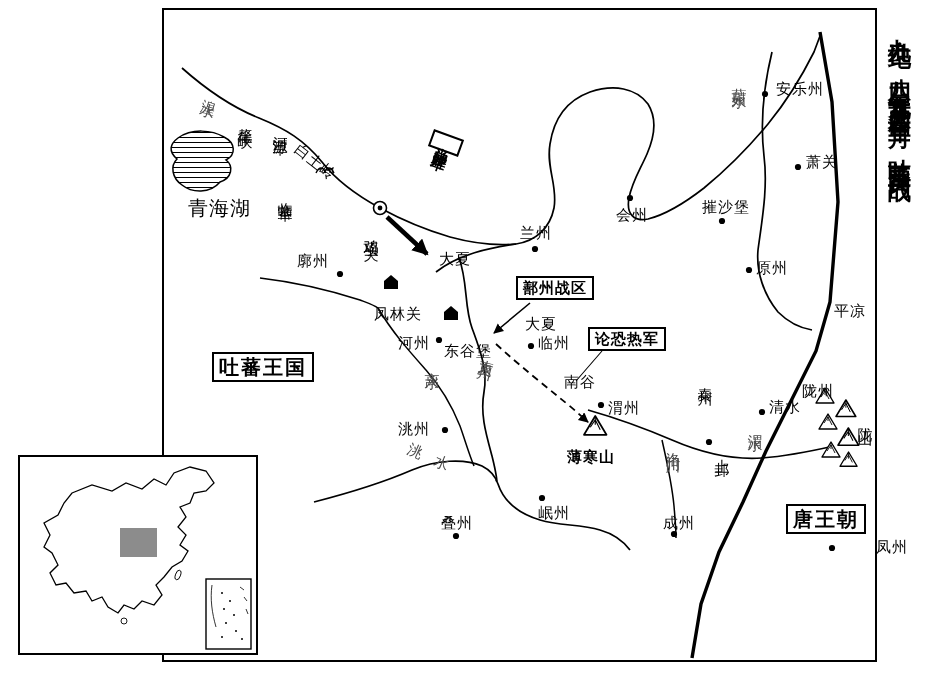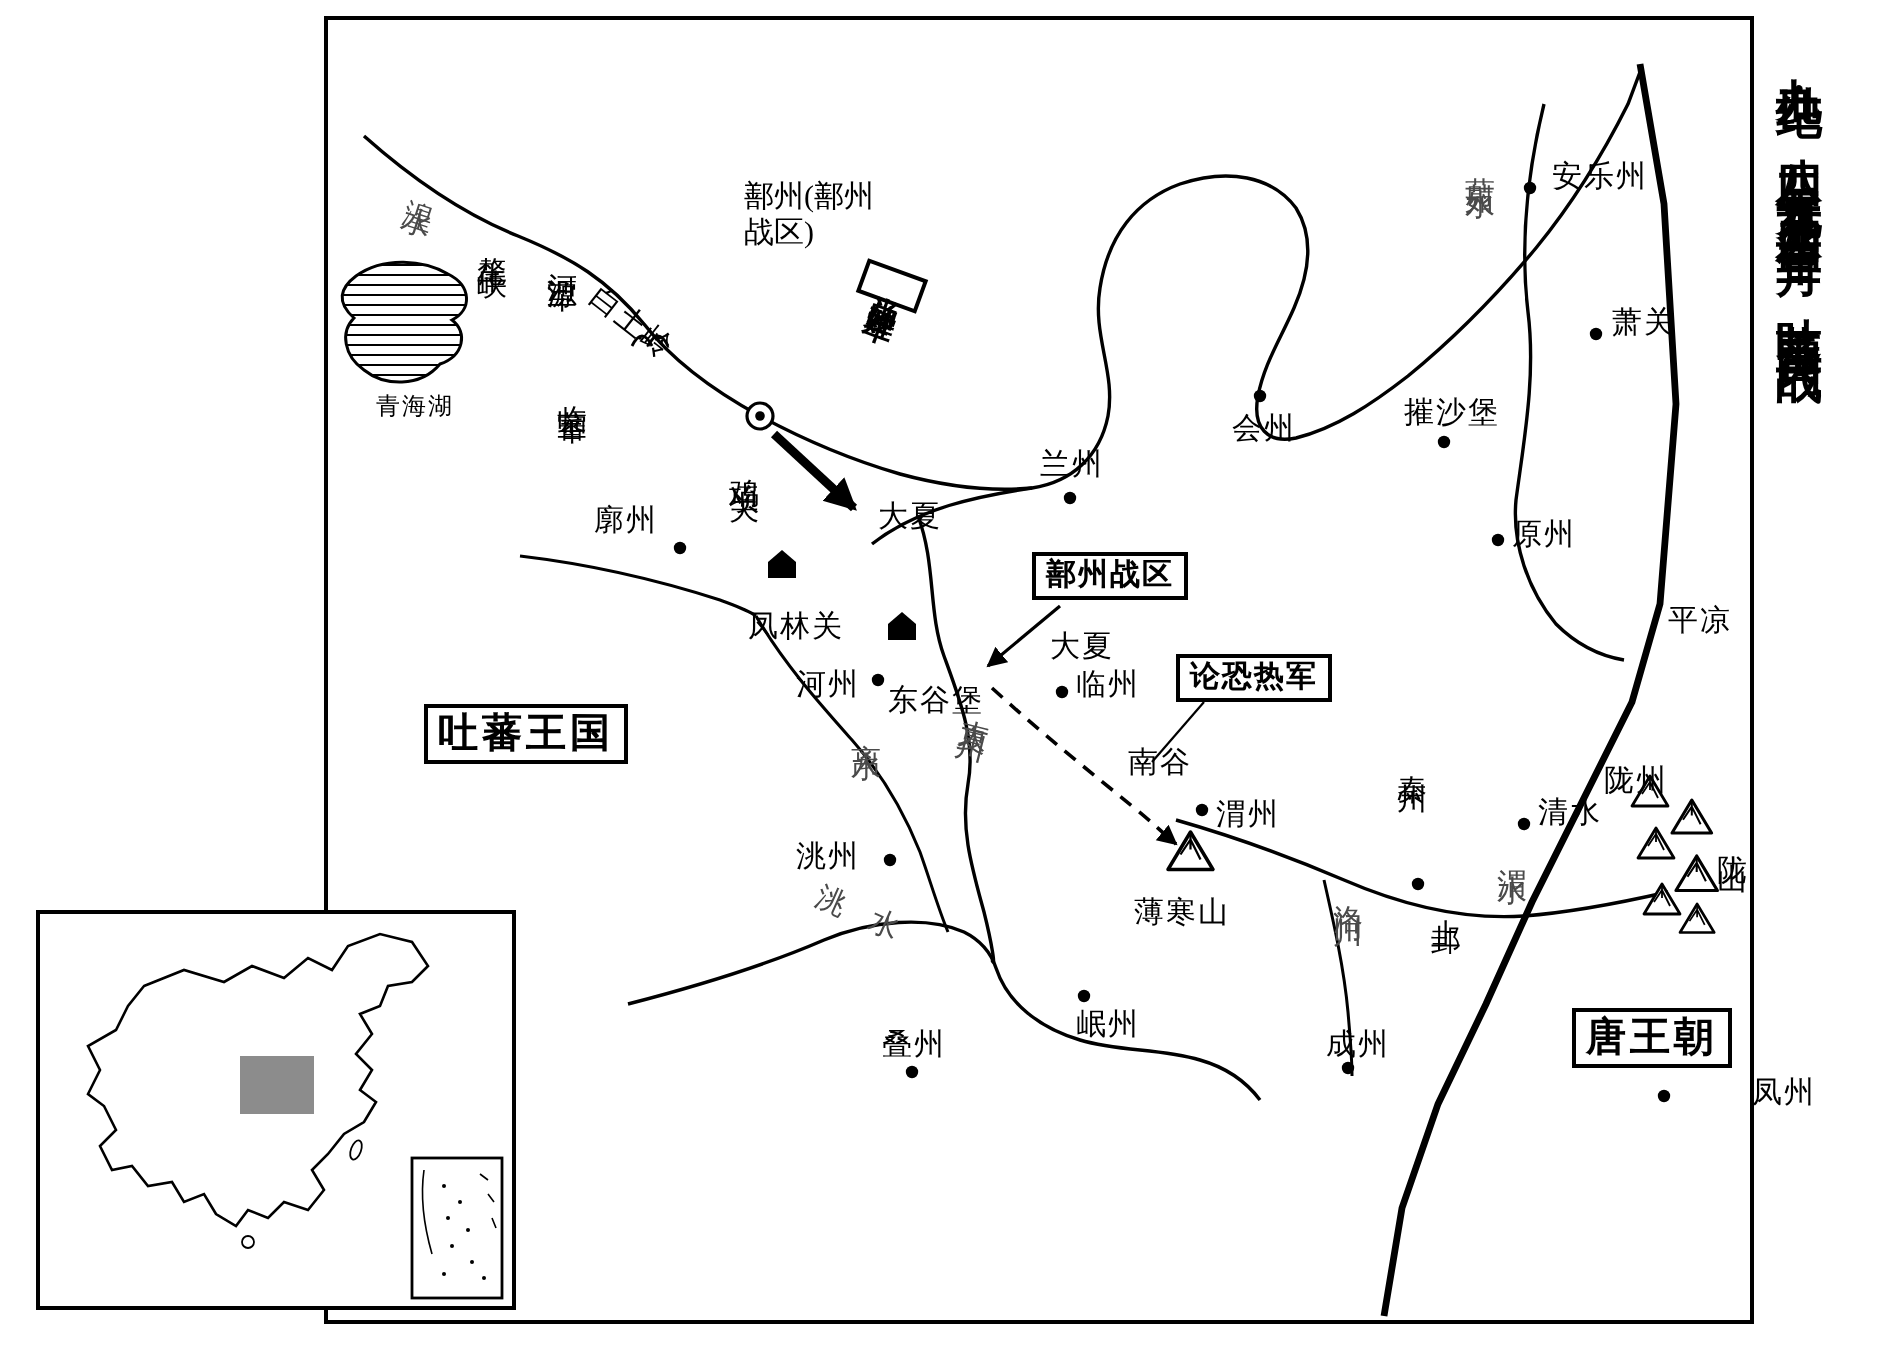--- a/index.html
+++ b/index.html
@@ -4,21 +4,21 @@
 <style>
   html,body{margin:0;padding:0;background:#fff;}
   .page{position:relative;width:943px;height:675px;background:#fff;overflow:hidden;
         font-family:"Liberation Serif","DejaVu Serif",serif;color:#000;}
   .map-frame{position:absolute;left:162px;top:8px;width:711px;height:650px;
              border:2px solid #000;background:#fff;}
   .map-art{position:absolute;left:0;top:0;}
   .lbl{position:absolute;font-size:15px;line-height:1.2;white-space:nowrap;letter-spacing:1px;}
   .v{writing-mode:vertical-rl;text-orientation:upright;letter-spacing:3px;}
   .water{color:#4a4a4a;}
-  .bold{font-weight:normal;}
+  .bold{font-weight:bold;}
   .box{border:2px solid #000;background:#fff;padding:1px 5px;font-weight:bold;}
   .region{font-size:20px;letter-spacing:2px;}
   .army{font-size:15px;}
   .wrap{white-space:normal;letter-spacing:0;}
   .side-title{position:absolute;left:884px;top:20px;height:640px;writing-mode:vertical-rl;
               text-orientation:upright;font-size:23px;font-weight:bold;letter-spacing:4px;}
   .inset{position:absolute;left:18px;top:455px;width:236px;height:196px;border:2px solid #000;background:#fff;}
 </style>
 </head>
 <body>
@@ -106,22 +106,21 @@
       <path d="M366,293 L330,323" stroke="#000" stroke-width="1.6" fill="none" marker-end="url(#ah-small)"></path>
       <path d="M332,334 C356,356 380,375 402,393 C412,401 418,407 424,412" stroke="#000" stroke-width="1.8" fill="none" stroke-dasharray="7,5" marker-end="url(#ah-small)"></path>
       <path d="M438,341 L412,371" stroke="#000" stroke-width="1.1" fill="none"></path>
     </svg>
 
     <div class="lbl v water" style="left:42px;top:76px;transform:rotate(18deg);transform-origin:0 0">湟水</div>
     <div class="lbl v" style="left:72px;top:106px">氂牛峡</div>
     <div class="lbl v" style="left:107px;top:114px">河源军</div>
     <div class="lbl" style="left:138px;top:130px;transform:rotate(38deg);transform-origin:0 0">白土岭</div>
     <div class="lbl v" style="left:112px;top:180px">临蕃军</div>
-    <div class="lbl" style="left:24px;top:186px;font-size:12px">青海湖</div>
-    <div class="lbl wrap" style="left:208px;top:80px;width:78px">鄯州(鄯州战区)</div>
+    <div class="lbl" style="left:24px;top:186px;font-size:20px">青海湖</div>
     <div class="lbl v" style="left:198px;top:218px">鸡项关</div>
     <div class="lbl" style="left:275px;top:240px">大夏</div>
     <div class="lbl" style="left:356px;top:214px">兰州</div>
     <div class="lbl" style="left:452px;top:196px">会州</div>
     <div class="lbl" style="left:538px;top:188px">摧沙堡</div>
     <div class="lbl" style="left:612px;top:70px">安乐州</div>
     <div class="lbl v water" style="left:566px;top:66px">蔚茹水</div>
     <div class="lbl" style="left:642px;top:143px">萧关</div>
     <div class="lbl" style="left:592px;top:249px">原州</div>
     <div class="lbl" style="left:670px;top:292px">平凉</div>

